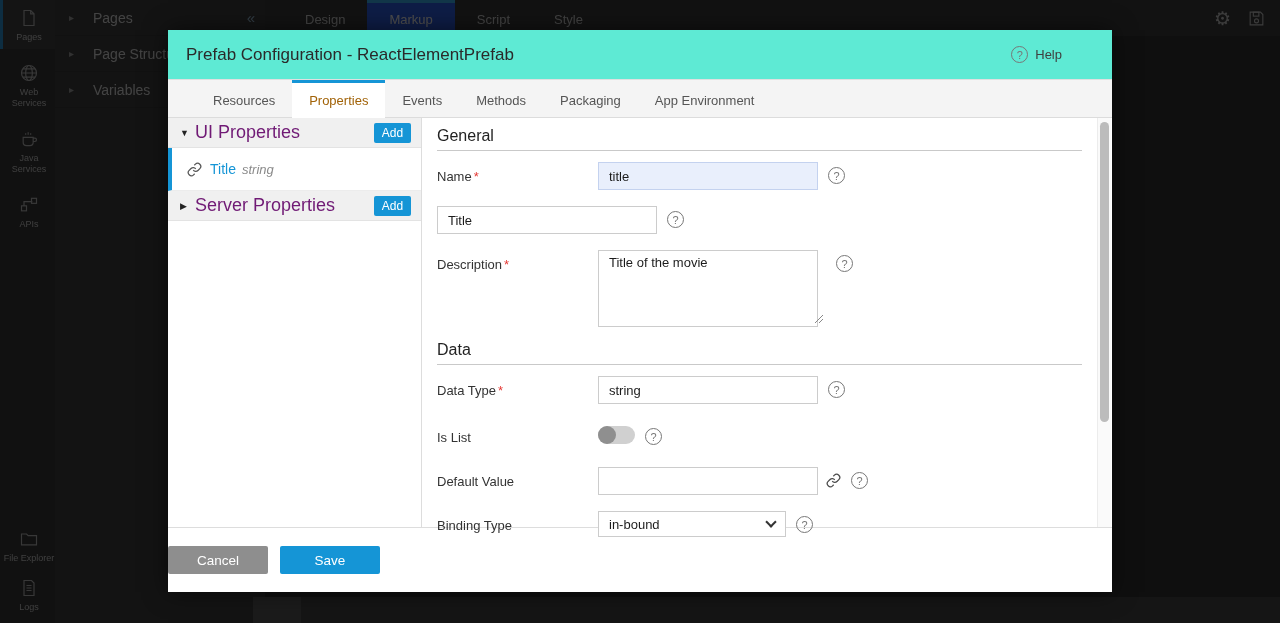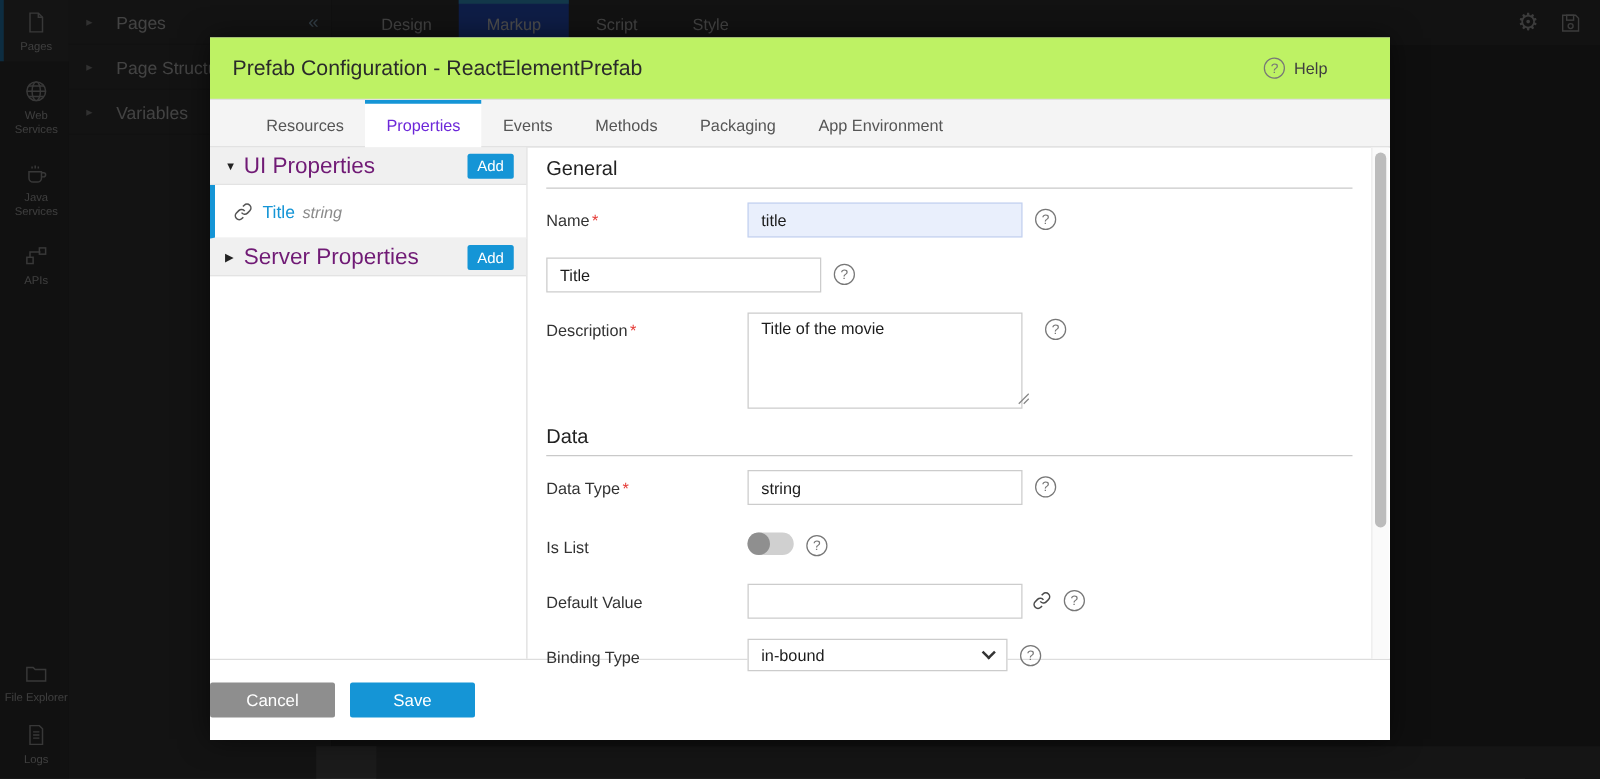--- a/index.html
+++ b/index.html
@@ -34,33 +34,33 @@
 
   .canvas { position:absolute; left:265px; top:36px; right:0; bottom:0; background:#1f1f1f; z-index:1; }
   .canvas-bottom { position:absolute; left:0; right:0; bottom:0; height:26px; background:#343434; }
   .canvas-block { position:absolute; left:-12px; bottom:0; width:48px; height:26px; background:#474747; }
 
   .overlay { position:absolute; inset:0; background:rgba(8,8,8,0.70); z-index:5; }
 
   
   .modal { position:absolute; left:168px; top:30px; width:944px; height:562px; background:#fff;
            z-index:10; display:flex; flex-direction:column; box-shadow:0 0 22px rgba(0,0,0,.55); }
-  .m-header { flex:0 0 50px; background:#bef264; border-bottom:1px solid #e0e0e0;
+  .m-header { flex:0 0 50px; background:#5eead4; border-bottom:1px solid #e0e0e0;
               display:flex; align-items:center; padding:0 20px 0 18px; }
   .m-title { font-size:17px; color:#2a2a2a; }
   .m-help { margin-left:auto; margin-right:30px; display:flex; align-items:center; gap:7px;
             color:#3f3f3f; font-size:13px; cursor:pointer; }
   .help-circ { width:17px; height:17px; border:1px solid #777; border-radius:50%; color:#777;
                font-size:11px; display:inline-flex; align-items:center; justify-content:center; }
 
   .m-tabs { flex:0 0 38px; background:#f4f4f4; border-bottom:1px solid #dcdcdc;
             display:flex; padding-left:28px; }
   .m-tab { padding:0 17px; display:flex; align-items:center; font-size:13px; color:#555;
            border-top:3px solid transparent; cursor:pointer; }
-  .m-tab.active { background:#fff; border-top-color:#1595d6; color:#6d28d9; margin-bottom:-1px; }
+  .m-tab.active { background:#fff; border-top-color:#1595d6; color:#a16207; margin-bottom:-1px; }
 
   .m-body { flex:1; display:flex; min-height:0; position:relative; }
   .m-left { flex:0 0 254px; border-right:1px solid #ddd; }
   .group-header { height:30px; background:#f0f0f0; border-bottom:1px solid #e3e3e3;
                   display:flex; align-items:center; padding:0 10px 0 12px; }
   .caret { font-size:9px; color:#222; width:15px; }
   .group-label { font-size:18px; color:#701a75; }
   .add-btn { margin-left:auto; width:37px; height:20px; background:#1595d6; color:#fff; font-size:12px;
              border:none; border-radius:2px; display:flex; align-items:center; justify-content:center; cursor:pointer; }
   .prop-item { height:43px; background:#fff; border-bottom:1px solid #ececec; border-left:4px solid #1595d6;
@@ -83,21 +83,21 @@
                font-family:"Liberation Sans", sans-serif; color:#1c1c1c; resize:none; display:block; }
   .ta-grip { position:absolute; right:2px; bottom:3px; }
   .help-ic { width:17px; height:17px; border:1px solid #777; border-radius:50%; color:#777;
              font-size:11px; display:inline-flex; align-items:center; justify-content:center;
              margin-left:10px; margin-top:5px; flex:0 0 auto; cursor:pointer; }
   .toggle { width:37px; height:18px; border-radius:9px; background:#d0d0d0; position:relative;
             margin-top:3px; cursor:pointer; }
   .toggle-knob { position:absolute; left:0; top:0; width:18px; height:18px; border-radius:50%; background:#8f8f8f; }
   .link-ic { margin-left:8px; margin-top:6px; cursor:pointer; }
   .link-ic svg { width:15px; height:15px; stroke:#4a4a4a; fill:none; stroke-width:2; }
-  .fake-select { width:208px; height:26px; border:1px solid #ccc; display:flex; align-items:center;
+  .fake-select { width:188px; height:26px; border:1px solid #ccc; display:flex; align-items:center;
                  padding:0 10px; font-size:13px; color:#1c1c1c; cursor:pointer; background:#fff; }
   .chev { margin-left:auto; width:8px; height:8px; border-right:2px solid #333; border-bottom:2px solid #333;
           transform:rotate(45deg); margin-top:-4px; }
   .gap19 { margin-bottom:19px; }
   .gap22 { margin-bottom:22px; }
   .gap14 { margin-bottom:14px; }
 
   .m-scrollbar { position:absolute; top:0; right:1px; bottom:0; width:14px; background:#fafafa;
                  border-left:1px solid #ececec; }
   .m-scroll-thumb { position:absolute; top:4px; left:2px; width:9px; height:300px; background:#bcbcbc;

